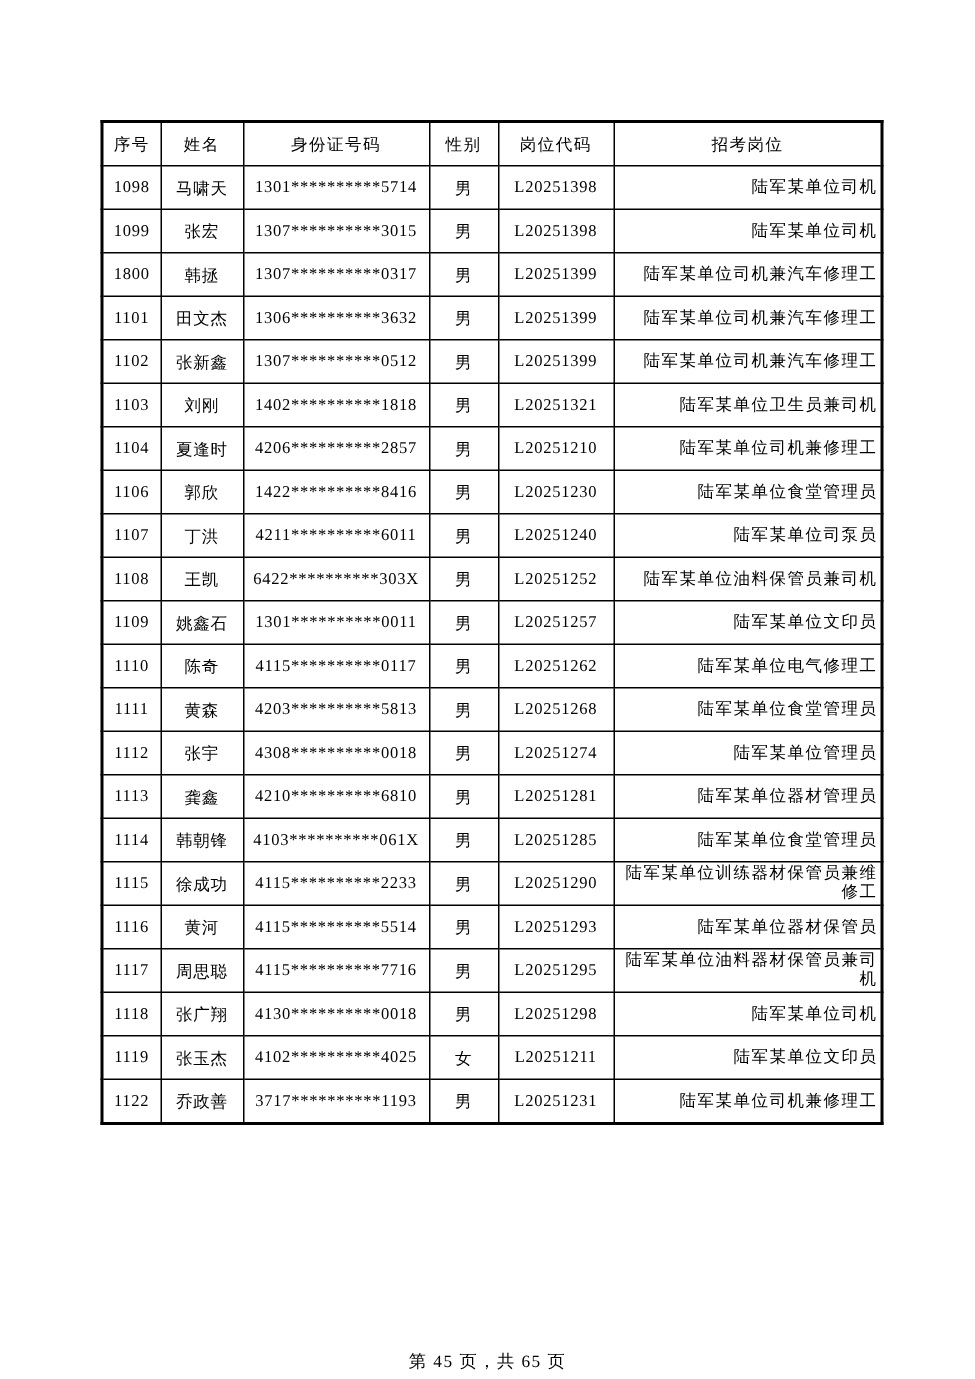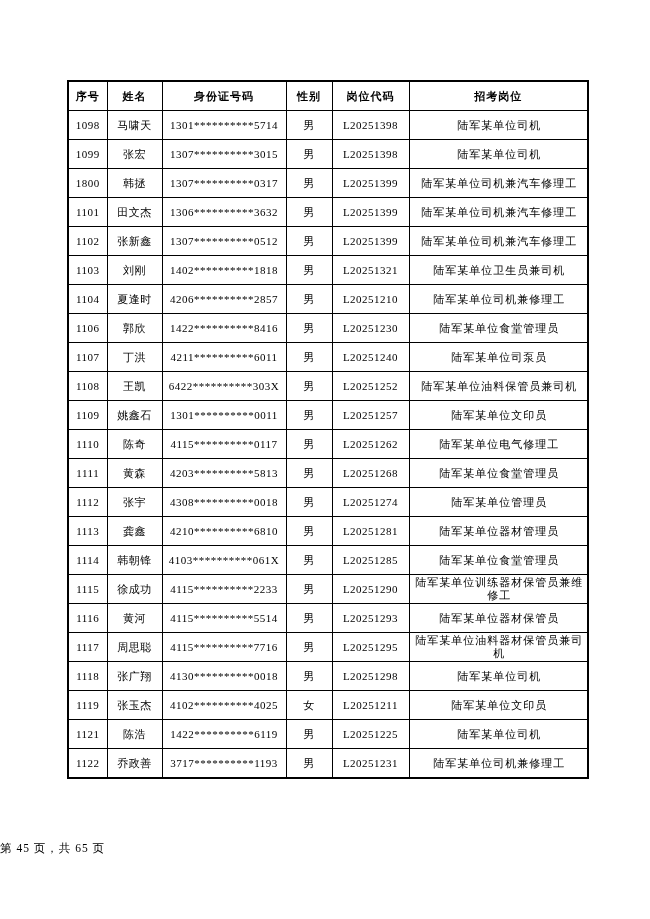--- a/index.html
+++ b/index.html
@@ -29,39 +29,40 @@
   table.roster td {
     border: 1px solid #000000;
     font-size: 11px;
     text-align: center;
     vertical-align: middle;
     padding: 1px 2px;
     letter-spacing: 0.5px;
     word-break: break-all;
   }
   table.roster th {
-    font-weight: bold;
+    font-weight: normal;
     height: 26px;
     letter-spacing: 1px;
   }
   table.roster td {
     height: 26px;
     font-weight: normal;
   }
   table.roster td.col5 {
-    text-align: center;
+    text-align: right;
     padding-left: 4px;
     letter-spacing: 1px;
     line-height: 13px;
   }
   .footer {
     position: absolute;
     left: 0;
-    top: 841px;
+    top: 900px;
     width: 100%;
+    text-align: center;
     font-size: 11.5px;
     letter-spacing: 1px;
   }
 </style>
 </head>
 <body>
 
 <div class="page">
 
   <table class="roster">
@@ -246,28 +247,20 @@
         </tr>
         <tr>
           <td class="col0">1119</td>
           <td class="col1">张玉杰</td>
           <td class="col2">4102**********4025</td>
           <td class="col3">女</td>
           <td class="col4">L20251211</td>
           <td class="col5">陆军某单位文印员</td>
         </tr>
         <tr>
-          <td class="col0">1121</td>
-          <td class="col1">陈浩</td>
-          <td class="col2">1422**********6119</td>
-          <td class="col3">男</td>
-          <td class="col4">L20251225</td>
-          <td class="col5">陆军某单位司机</td>
-        </tr>
-        <tr>
           <td class="col0">1122</td>
           <td class="col1">乔政善</td>
           <td class="col2">3717**********1193</td>
           <td class="col3">男</td>
           <td class="col4">L20251231</td>
           <td class="col5">陆军某单位司机兼修理工</td>
         </tr>
       </tbody>
   </table>
 

